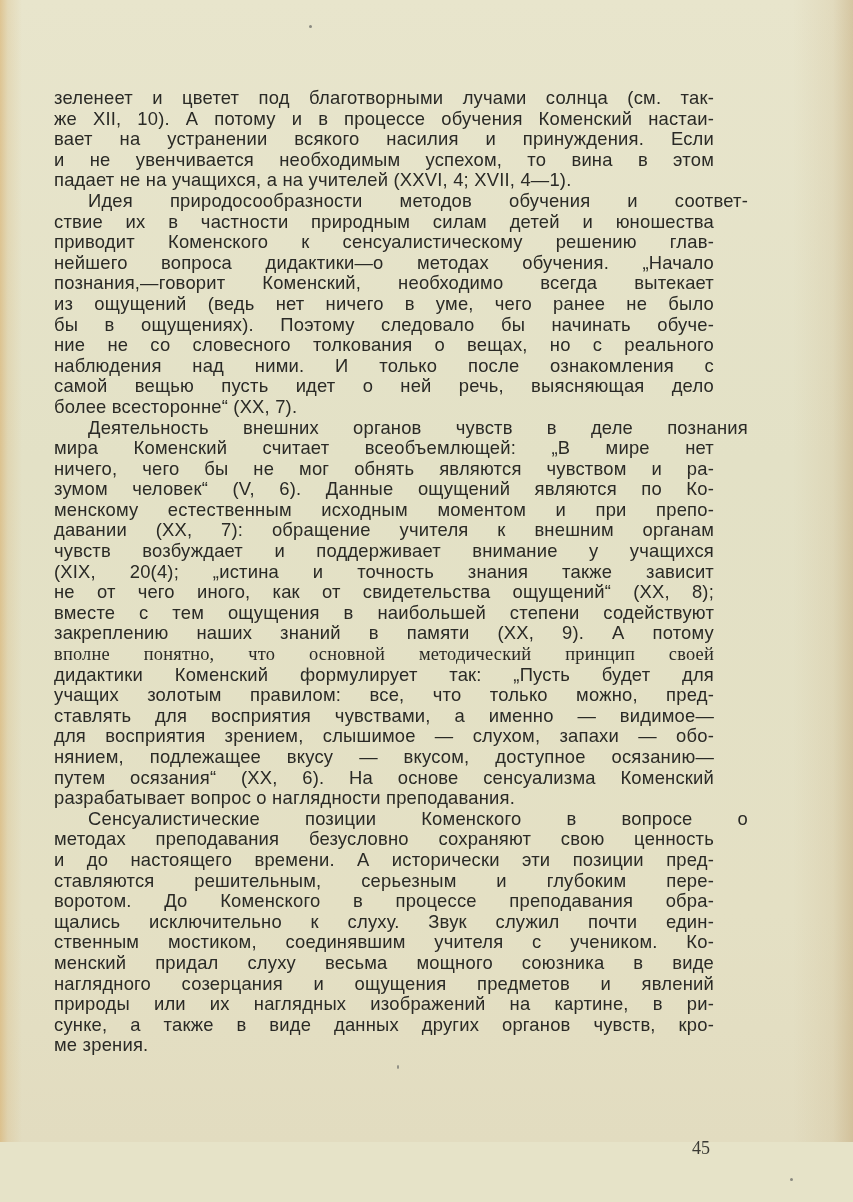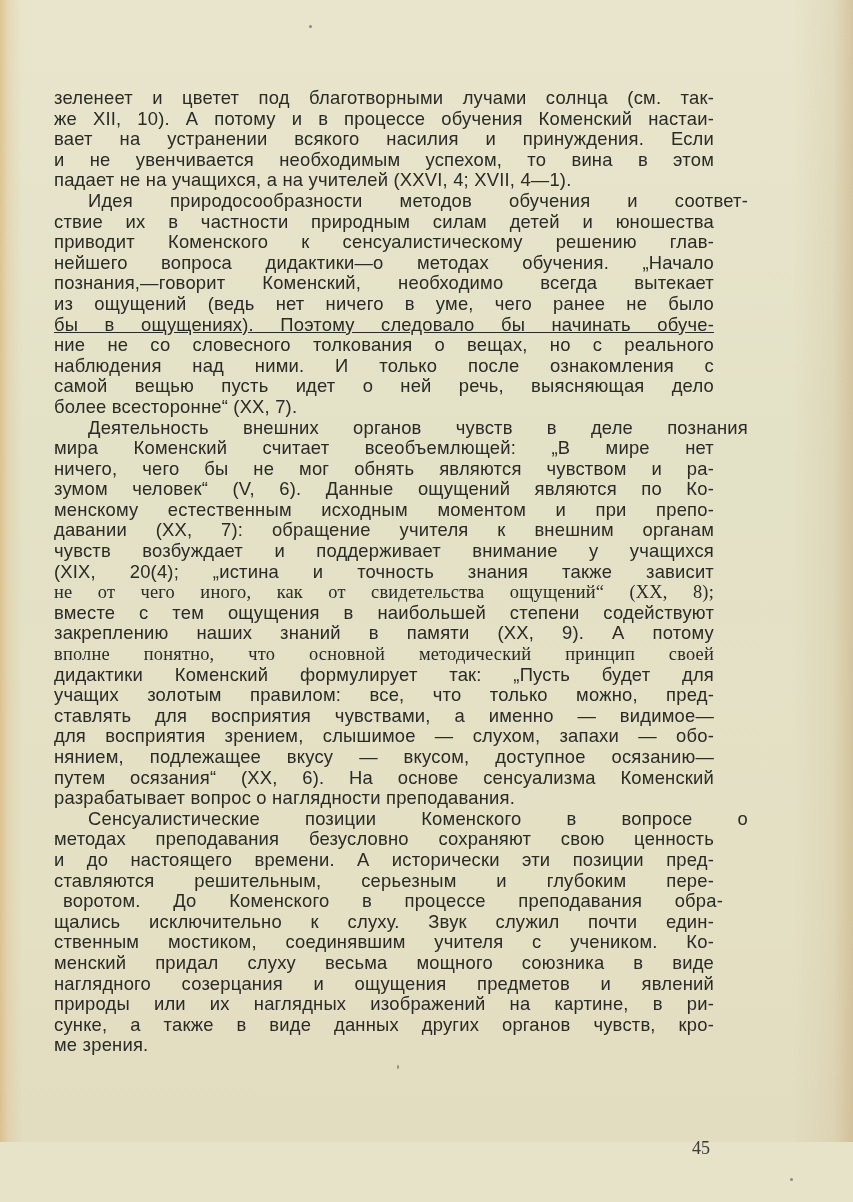--- a/index.html
+++ b/index.html
@@ -78,53 +78,53 @@
         <span class="line" style="display: block; width: 660px;">и не увенчивается необходимым успехом, то вина в этом</span>
         <span class="line last" style="display: block; width: 660px;">падает не на учащихся, а на учителей (XXVI, 4; XVII, 4—1).</span>
       </div>
       <div>
         <span class="line indent" style="display: block; width: 660px;">Идея природосообразности методов обучения и соответ-</span>
         <span class="line" style="display: block; width: 660px;">ствие их в частности природным силам детей и юношества</span>
         <span class="line" style="display: block; width: 660px;">приводит Коменского к сенсуалистическому решению глав-</span>
         <span class="line" style="display: block; width: 660px;">нейшего вопроса дидактики—о методах обучения. „Начало</span>
         <span class="line" style="display: block; width: 660px;">познания,—говорит Коменский, необходимо всегда вытекает</span>
         <span class="line" style="display: block; width: 660px;">из ощущений (ведь нет ничего в уме, чего ранее не было</span>
-        <span class="line" style="display: block; width: 660px; text-decoration: underline;">бы в ощущениях). Поэтому следовало бы начинать обуче-</span>
+        <span class="line" style="display: block; width: 660px;">бы в ощущениях). Поэтому следовало бы начинать обуче-</span>
         <span class="line" style="display: block; width: 660px;">ние не со словесного толкования о вещах, но с реального</span>
         <span class="line" style="display: block; width: 660px;">наблюдения над ними. И только после ознакомления с</span>
         <span class="line" style="display: block; width: 660px;">самой вещью пусть идет о ней речь, выясняющая дело</span>
         <span class="line last" style="display: block; width: 660px;">более всесторонне“ (XX, 7).</span>
       </div>
       <div>
         <span class="line indent" style="display: block; width: 660px;">Деятельность внешних органов чувств в деле познания</span>
         <span class="line" style="display: block; width: 660px;">мира Коменский считает всеобъемлющей: „В мире нет</span>
         <span class="line" style="display: block; width: 660px;">ничего, чего бы не мог обнять являются чувством и ра-</span>
         <span class="line" style="display: block; width: 660px;">зумом человек“ (V, 6). Данные ощущений являются по Ко-</span>
         <span class="line" style="display: block; width: 660px;">менскому естественным исходным моментом и при препо-</span>
         <span class="line" style="display: block; width: 660px;">давании (XX, 7): обращение учителя к внешним органам</span>
         <span class="line" style="display: block; width: 660px;">чувств возбуждает и поддерживает внимание у учащихся</span>
         <span class="line" style="display: block; width: 660px;">(XIX, 20(4); „истина и точность знания также зависит</span>
-        <span class="line" style="display: block; width: 660px; font-family: Liberation Serif, serif;">не от чего иного, как от свидетельства ощущений“ (XX, 8);</span>
+        <span class="line" style="display: block; width: 660px;">не от чего иного, как от свидетельства ощущений“ (XX, 8);</span>
         <span class="line" style="display: block; width: 660px;">вместе с тем ощущения в наибольшей степени содействуют</span>
         <span class="line" style="display: block; width: 660px;">закреплению наших знаний в памяти (XX, 9). А потому</span>
         <span class="line" style="display: block; width: 660px; font-family: Liberation Serif, serif;">вполне понятно, что основной методический принцип своей</span>
         <span class="line" style="display: block; width: 660px;">дидактики Коменский формулирует так: „Пусть будет для</span>
         <span class="line" style="display: block; width: 660px;">учащих золотым правилом: все, что только можно, пред-</span>
         <span class="line" style="display: block; width: 660px;">ставлять для восприятия чувствами, а именно — видимое—</span>
         <span class="line" style="display: block; width: 660px;">для восприятия зрением, слышимое — слухом, запахи — обо-</span>
         <span class="line" style="display: block; width: 660px;">нянием, подлежащее вкусу — вкусом, доступное осязанию—</span>
         <span class="line" style="display: block; width: 660px;">путем осязания“ (XX, 6). На основе сенсуализма Коменский</span>
         <span class="line last" style="display: block; width: 660px;">разрабатывает вопрос о наглядности преподавания.</span>
       </div>
       <div>
         <span class="line indent" style="display: block; width: 660px;">Сенсуалистические позиции Коменского в вопросе о</span>
         <span class="line" style="display: block; width: 660px;">методах преподавания безусловно сохраняют свою ценность</span>
         <span class="line" style="display: block; width: 660px;">и до настоящего времени. А исторически эти позиции пред-</span>
         <span class="line" style="display: block; width: 660px;">ставляются решительным, серьезным и глубоким пере-</span>
-        <span class="line" style="display: block; width: 660px; margin-left: 9px;">воротом. До Коменского в процессе преподавания обра-</span>
+        <span class="line" style="display: block; width: 660px;">воротом. До Коменского в процессе преподавания обра-</span>
         <span class="line" style="display: block; width: 660px;">щались исключительно к слуху. Звук служил почти един-</span>
         <span class="line" style="display: block; width: 660px;">ственным мостиком, соединявшим учителя с учеником. Ко-</span>
         <span class="line" style="display: block; width: 660px;">менский придал слуху весьма мощного союзника в виде</span>
         <span class="line" style="display: block; width: 660px;">наглядного созерцания и ощущения предметов и явлений</span>
         <span class="line" style="display: block; width: 660px;">природы или их наглядных изображений на картине, в ри-</span>
         <span class="line" style="display: block; width: 660px;">сунке, а также в виде данных других органов чувств, кро-</span>
         <span class="line last" style="display: block; width: 660px;">ме зрения.</span>
       </div>
     </div>
 

